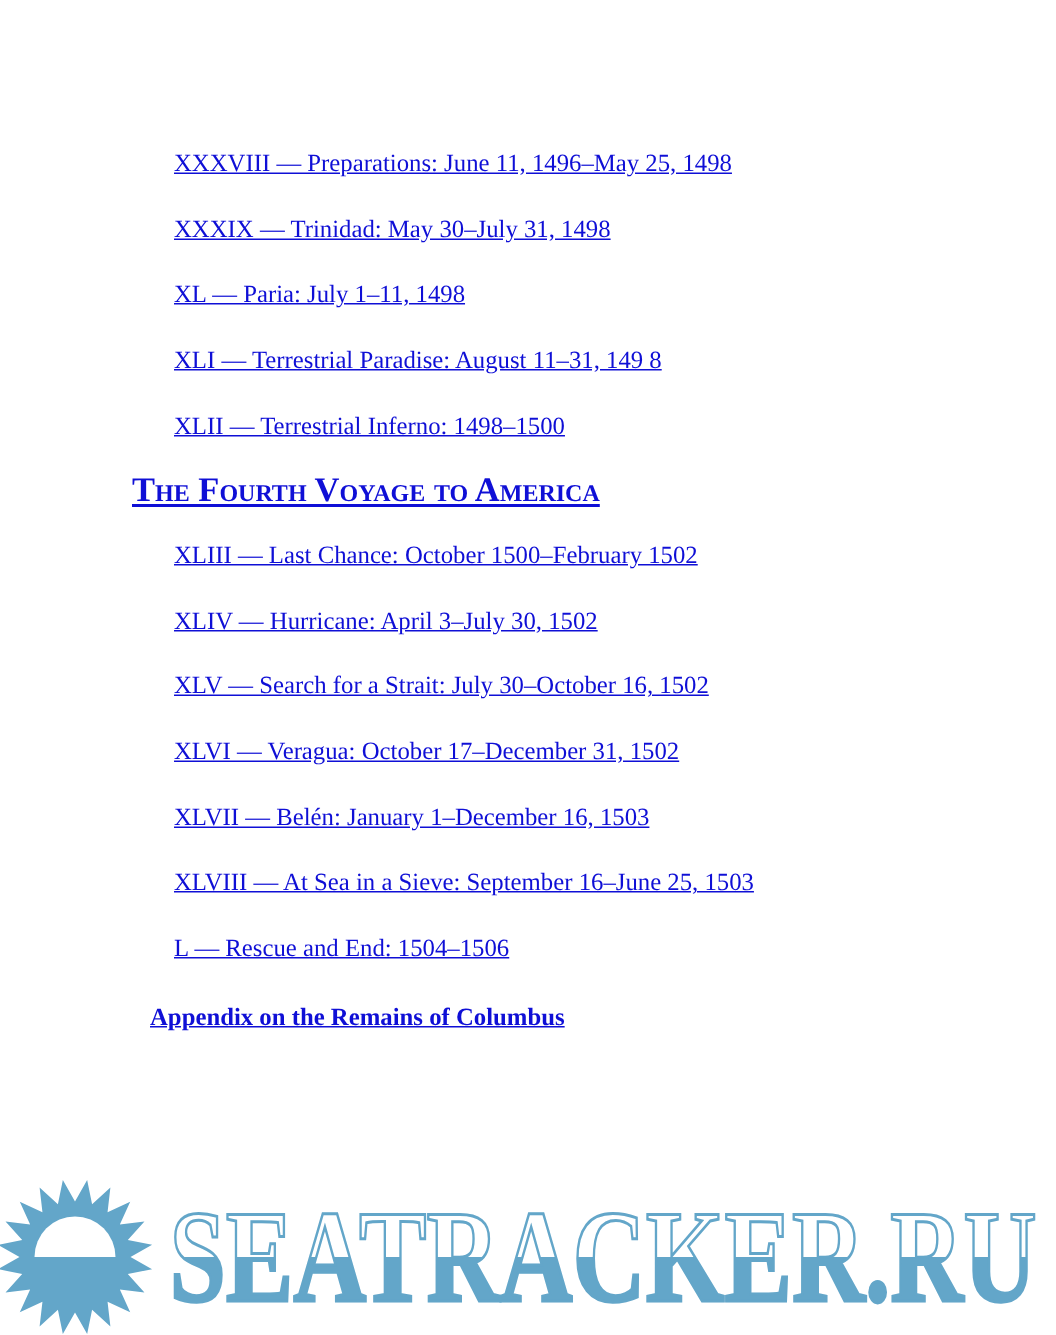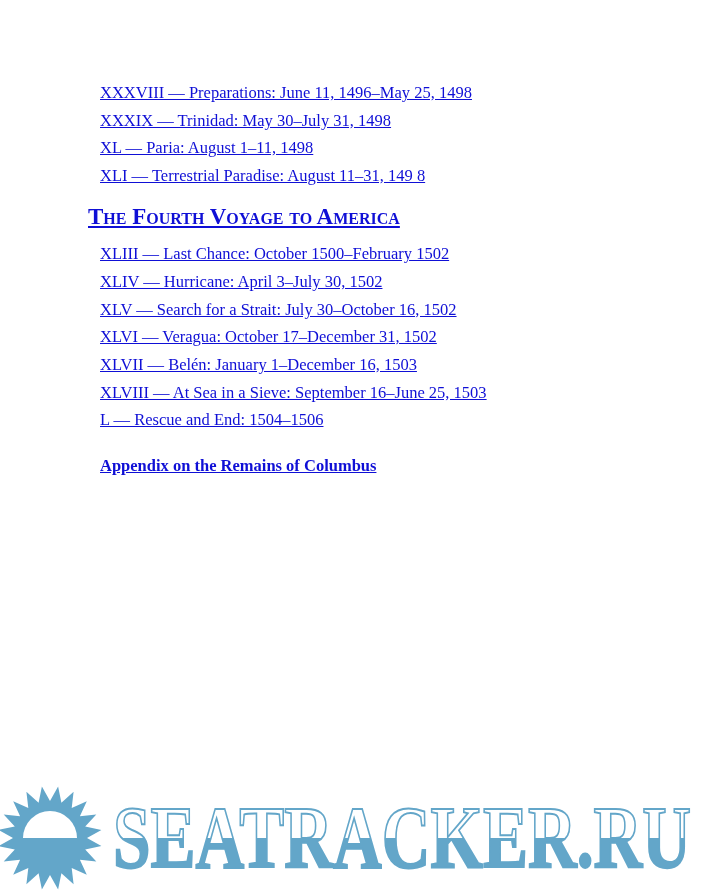--- a/index.html
+++ b/index.html
@@ -18,21 +18,21 @@
     position: relative;
     overflow: hidden;
     font-family: "Liberation Serif", serif;
   }
   .toc {
     position: absolute;
     top: 0; left: 0; right: 0;
     padding: 79px 10px 0 100px;
   }
   .toc-item {
-    margin: 0;
+    margin: 16px;
     font-size: 16.5px;
     line-height: 27.7px;
     white-space: nowrap;
   }
   .toc-item a,
   .section-heading a,
   .appendix-item a {
     color: var(--link-color);
     text-decoration: underline;
     cursor: pointer;
@@ -67,22 +67,23 @@
 </style>
 </head>
 <body>
 
 <main>
   <nav class="toc">
 
     <div>
       <p class="toc-item"><a>XXXVIII — Preparations: June 11, 1496–May 25, 1498</a></p>
       <p class="toc-item"><a>XXXIX — Trinidad: May 30–July 31, 1498</a></p>
-      <p class="toc-item"><a>XL — Paria: August 1–11, 1498</a></p>
+      <p class="toc-item"><a>XL — Paria: July 1–11, 1498</a></p>
       <p class="toc-item"><a>XLI — Terrestrial Paradise: August 11–31, 149 8</a></p>
+      <p class="toc-item"><a>XLII — Terrestrial Inferno: 1498–1500</a></p>
     </div>
 
     <h2 class="section-heading">
       <a>The Fourth Voyage to America</a>
     </h2>
 
     <div>
       <p class="toc-item"><a>XLIII — Last Chance: October 1500–February 1502</a></p>
       <p class="toc-item"><a>XLIV — Hurricane: April 3–July 30, 1502</a></p>
       <p class="toc-item"><a>XLV — Search for a Strait: July 30–October 16, 1502</a></p>

